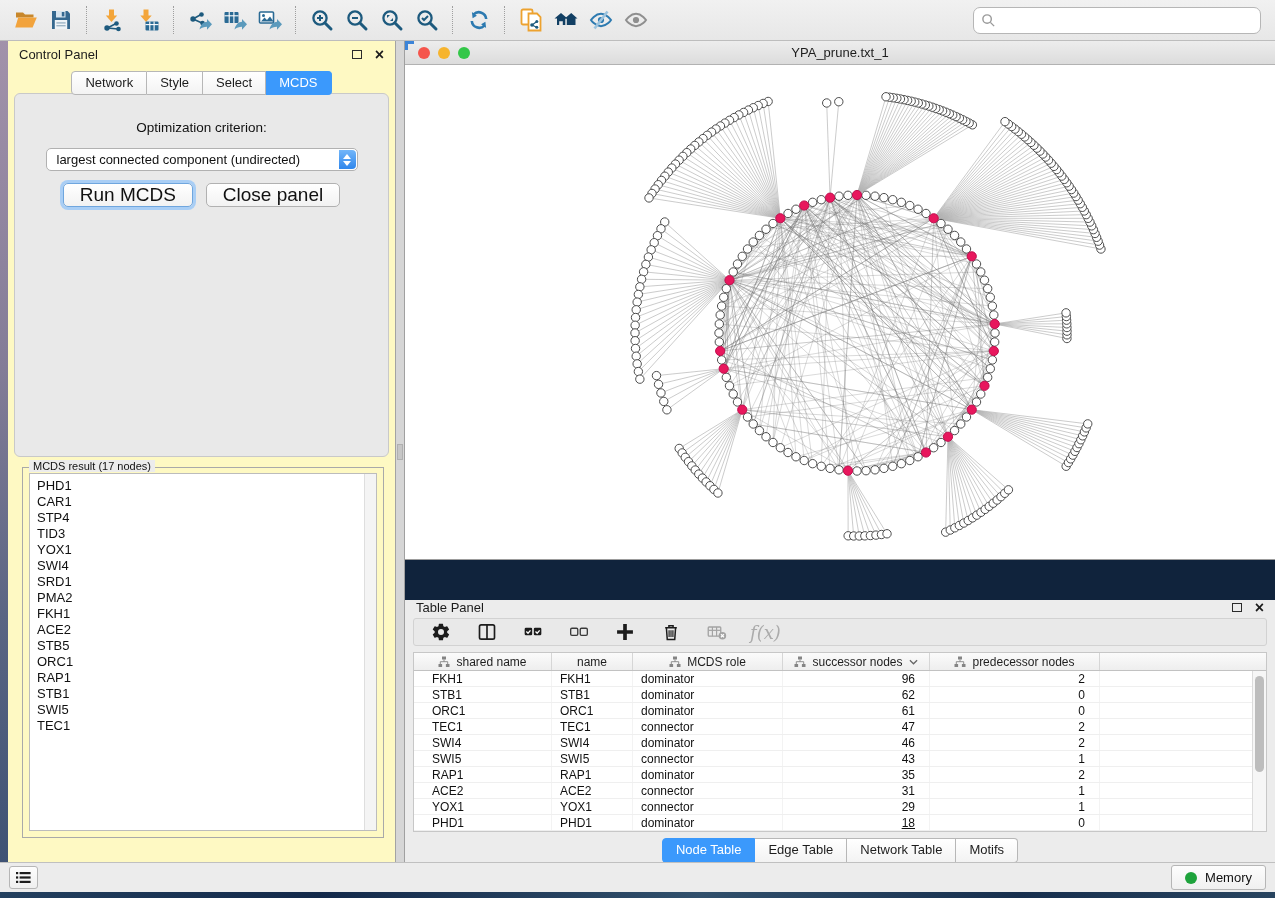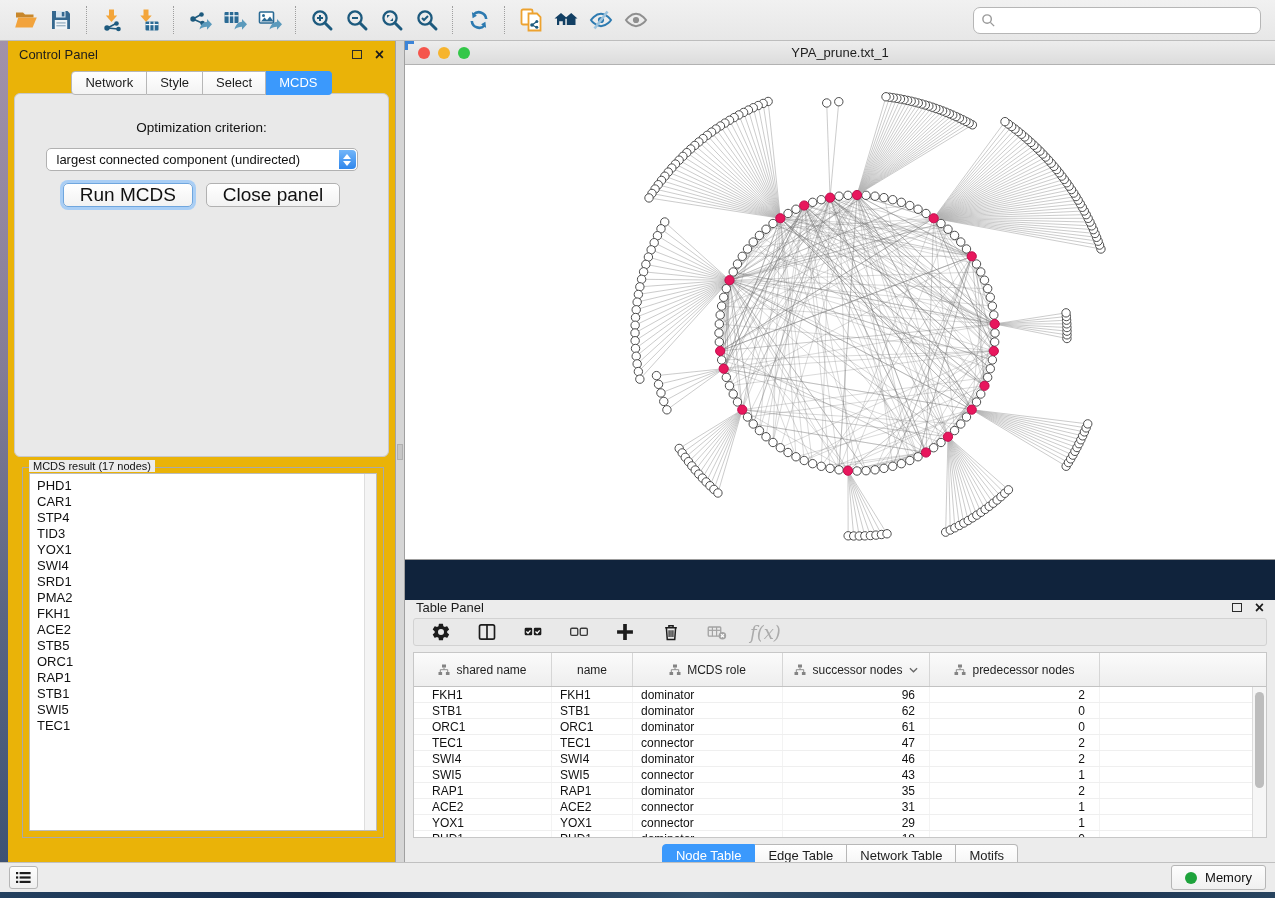--- a/index.html
+++ b/index.html
@@ -17,21 +17,21 @@
   .search-wrap { margin-left:auto; margin-right:6px; width:288px; height:27px; background:#fff;
     border:1px solid #b6b6b6; border-radius:7px; display:flex; align-items:center; padding:0 7px; }
   .search-wrap svg { width:15px; height:15px; flex:0 0 auto; }
   .search-input { border:none; outline:none; flex:1; font-size:13px; margin-left:5px; background:transparent; font-family:inherit; }
 
   
   .workspace { flex:1; display:flex; min-height:0; }
   .desktop-left { width:8px; background:linear-gradient(#a republic 0 0); background:linear-gradient(#a292aa,#837c97 40%,#5a6583 70%,#3e5274); }
 
   
-  .control-panel { width:388px; background:#eab308; border-right:1px solid #a3a3a3; position:relative; }
+  .control-panel { width:388px; background:#fef9c3; border-right:1px solid #a3a3a3; position:relative; }
   .panel-header { height:27px; display:flex; align-items:center; padding:0 11px; font-size:13px; color:#1c1c1c; }
   .panel-header .spacer { flex:1; }
   .float-icon { width:10px; height:9px; border:1.5px solid #2b2b2b; margin-right:13px; }
   .close-icon { font-size:16px; font-weight:bold; color:#1c1c1c; line-height:12px; }
   .cp-tabs { display:flex; justify-content:center; margin-top:3px; position:relative; z-index:2; }
   .seg-tab { font-size:13px; padding:3px 13px 4px 13px; background:linear-gradient(#ffffff,#f3f3f3);
     border:1px solid #b7b7b7; border-left:none; color:#1d1d1d; white-space:nowrap; }
   .seg-tab:first-child { border-left:1px solid #b7b7b7; border-radius:4px 0 0 4px; }
   .seg-tab:last-child { border-radius:0 4px 4px 0; }
   .seg-tab.active { background:#3b99fc; border-color:#3b99fc; color:#fff; }
@@ -74,21 +74,21 @@
   .net-canvas svg { position:absolute; left:0; top:0; }
 
   
   .table-panel { flex:1; background:#ececec; display:flex; flex-direction:column; min-height:0; }
   .tp-toolbar { margin:3px 8px 0 8px; height:43px; background:#e9e9e9; border:1px solid #d2d2d2; border-radius:3px;
     display:flex; align-items:center; padding:0 14px; gap:20px; }
   .tp-tool { border:none; background:none; width:26px; height:26px; display:flex; align-items:center; justify-content:center; }
   .tp-tool svg { width:20px; height:20px; }
   .fx-label { font-family:"DejaVu Serif", serif; font-style:italic; font-size:18px; color:#ababab; }
   .tp-table { margin:6px 8px 0 8px; height:186px; background:#fff; border:1px solid #c7c7c7; display:flex; flex-direction:column; position:relative; }
-  .thead { height:34px; display:flex; background:linear-gradient(#fbfbfb,#eeeeee); border-bottom:1px solid #c2c2c2; flex:0 0 auto; }
+  .thead { height:18px; display:flex; background:linear-gradient(#fbfbfb,#eeeeee); border-bottom:1px solid #c2c2c2; flex:0 0 auto; }
   .th { display:flex; align-items:center; justify-content:center; gap:6px; font-size:12px; color:#1e1e1e;
     border-right:1px solid #d6d6d6; overflow:hidden; white-space:nowrap; }
   .th-filler { flex:1; border-right:none; }
   .tbody { flex:1; position:relative; overflow:hidden; }
   .tr { height:16px; display:flex; border-bottom:1px solid #efefef; }
   .td { font-size:12px; color:#111; display:flex; align-items:center; padding:0 8px; border-right:1px solid #f3f3f3;
     overflow:hidden; white-space:nowrap; }
   .td.first { padding-left:18px; }
   .td.num { justify-content:flex-end; padding-right:14px; }
   .tbody-scroll { position:absolute; right:0; top:0; bottom:0; width:14px; background:#f6f6f6; border-left:1px solid #dcdcdc; }

